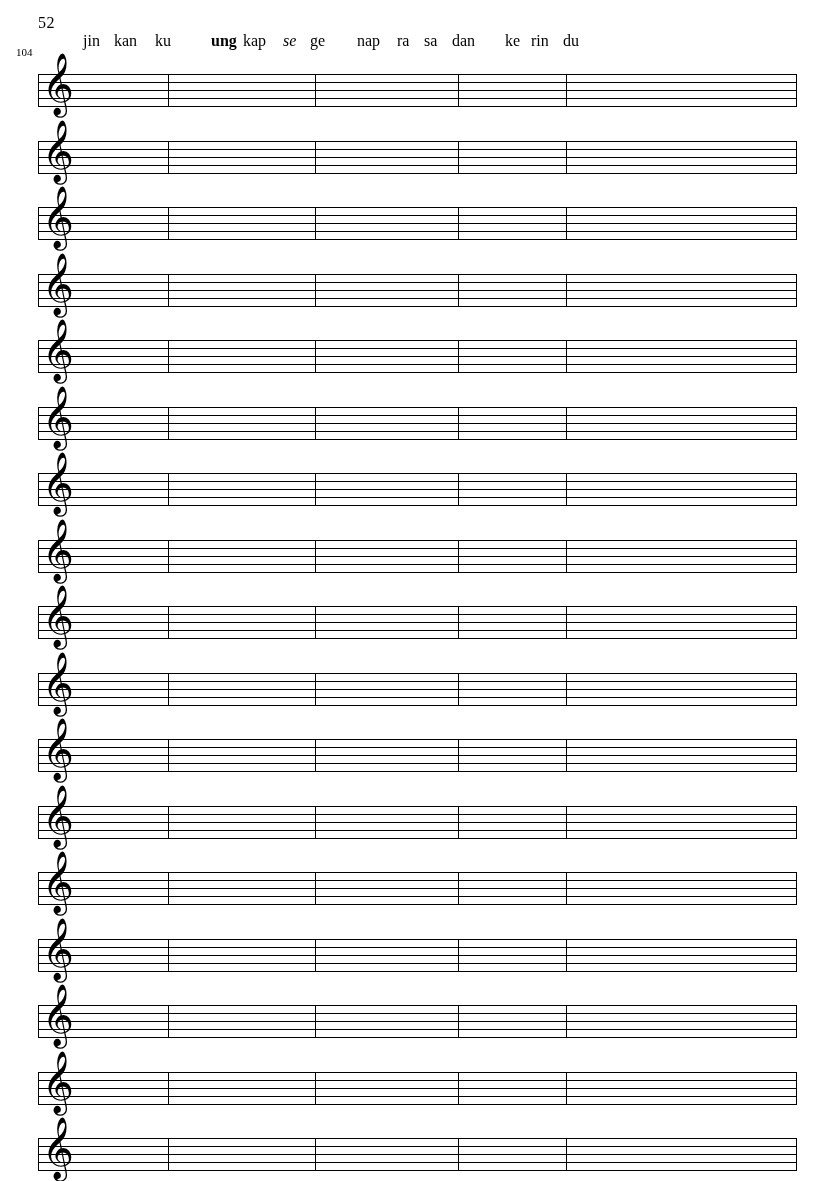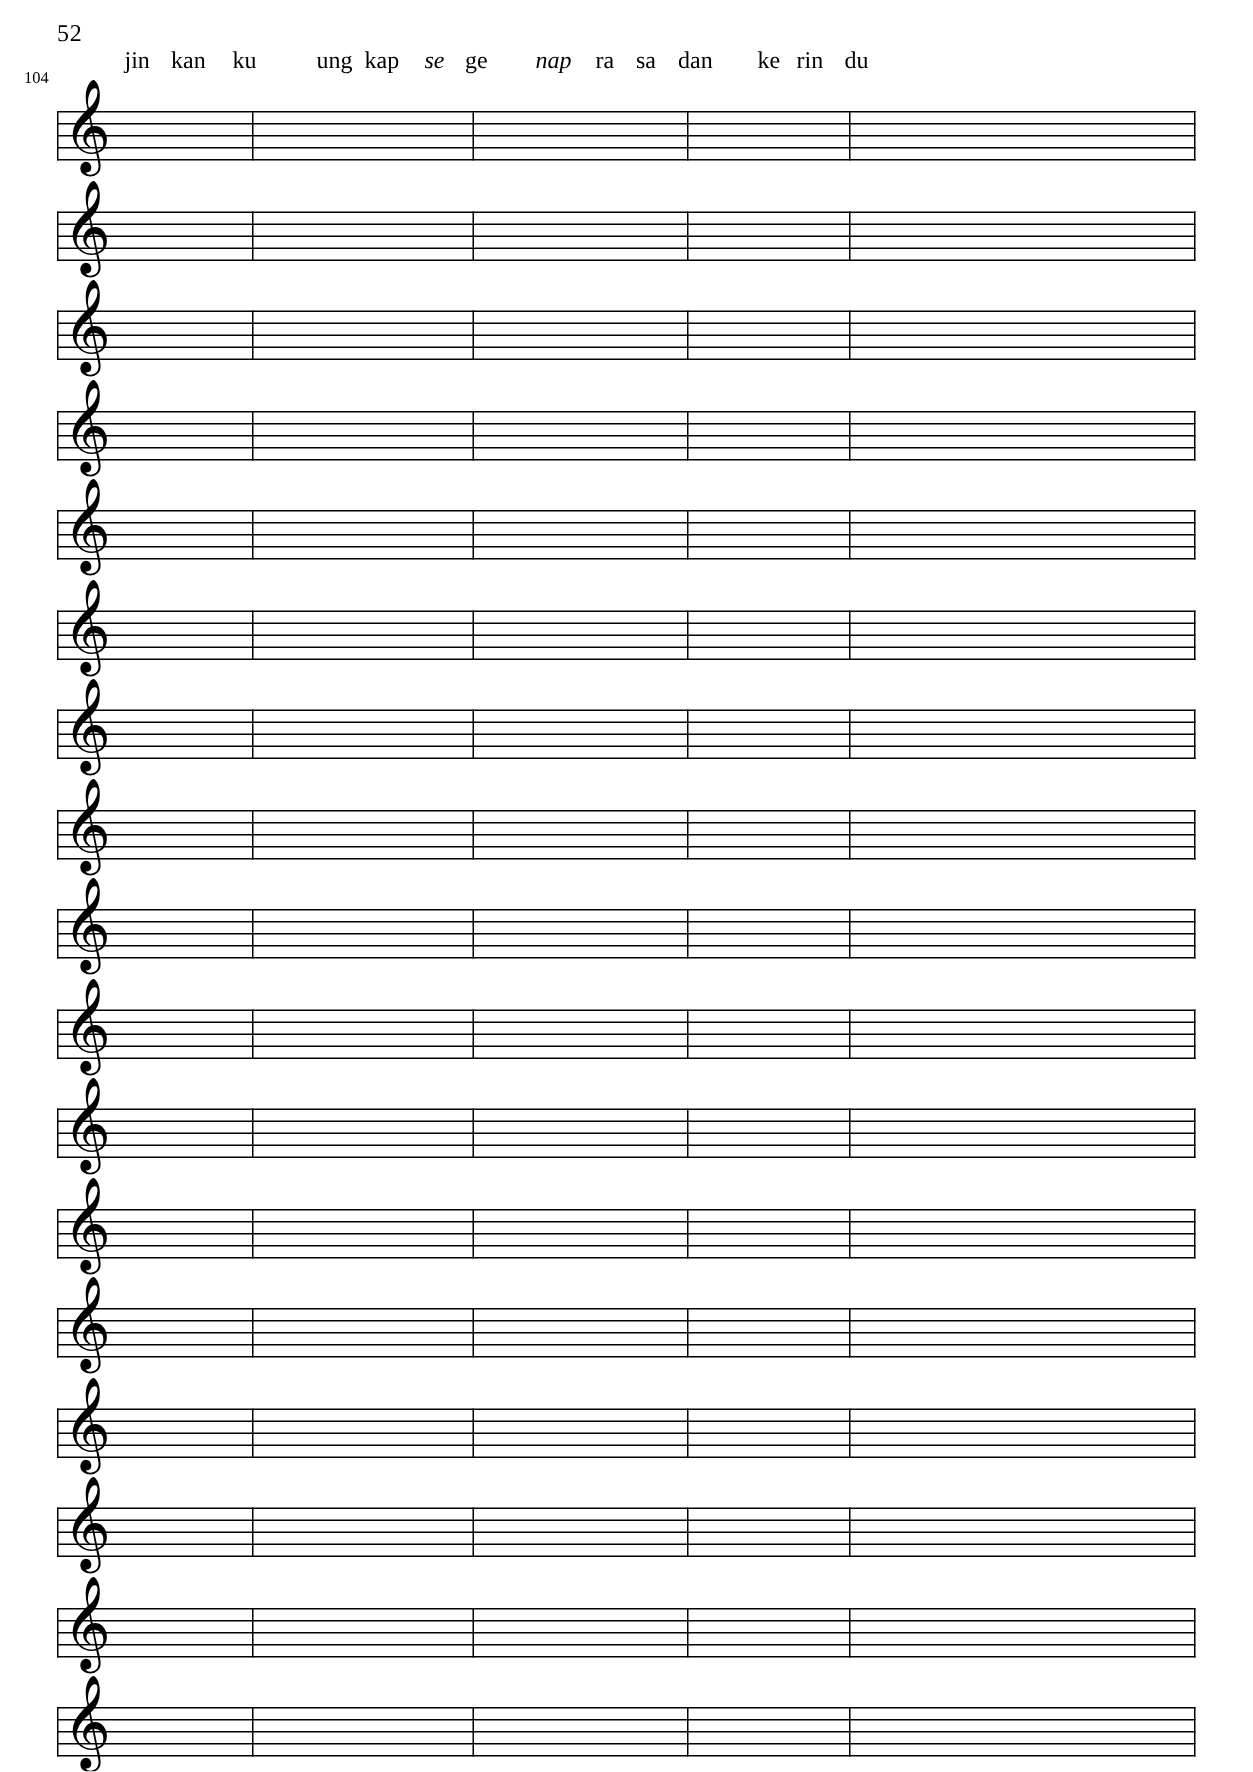--- a/index.html
+++ b/index.html
@@ -101,25 +101,25 @@
 <body>
 
 <div class="page">
 
   <div class="page-number">52</div>
 
   <div class="lyrics">
       <span class="lyric-syllable" style="left: 83px;">jin</span>
       <span class="lyric-syllable" style="left: 114px;">kan</span>
       <span class="lyric-syllable" style="left: 155px;">ku</span>
-      <span class="lyric-syllable" style="left: 211px;">ung</span>
+      <span class="lyric-syllable" style="left: 211px; font-weight: bold;">ung</span>
       <span class="lyric-syllable" style="left: 243px;">kap</span>
       <span class="lyric-syllable" style="left: 283px; font-style: italic;">se</span>
       <span class="lyric-syllable" style="left: 310px;">ge</span>
-      <span class="lyric-syllable" style="left: 357px; font-style: italic;">nap</span>
+      <span class="lyric-syllable" style="left: 357px;">nap</span>
       <span class="lyric-syllable" style="left: 397px;">ra</span>
       <span class="lyric-syllable" style="left: 424px;">sa</span>
       <span class="lyric-syllable" style="left: 452px;">dan</span>
       <span class="lyric-syllable" style="left: 505px;">ke</span>
       <span class="lyric-syllable" style="left: 531px; font-family: Liberation Serif, serif;">rin</span>
       <span class="lyric-syllable" style="left: 563px;">du</span>
     </div>
 
   <div class="measure-number">104</div>
 

